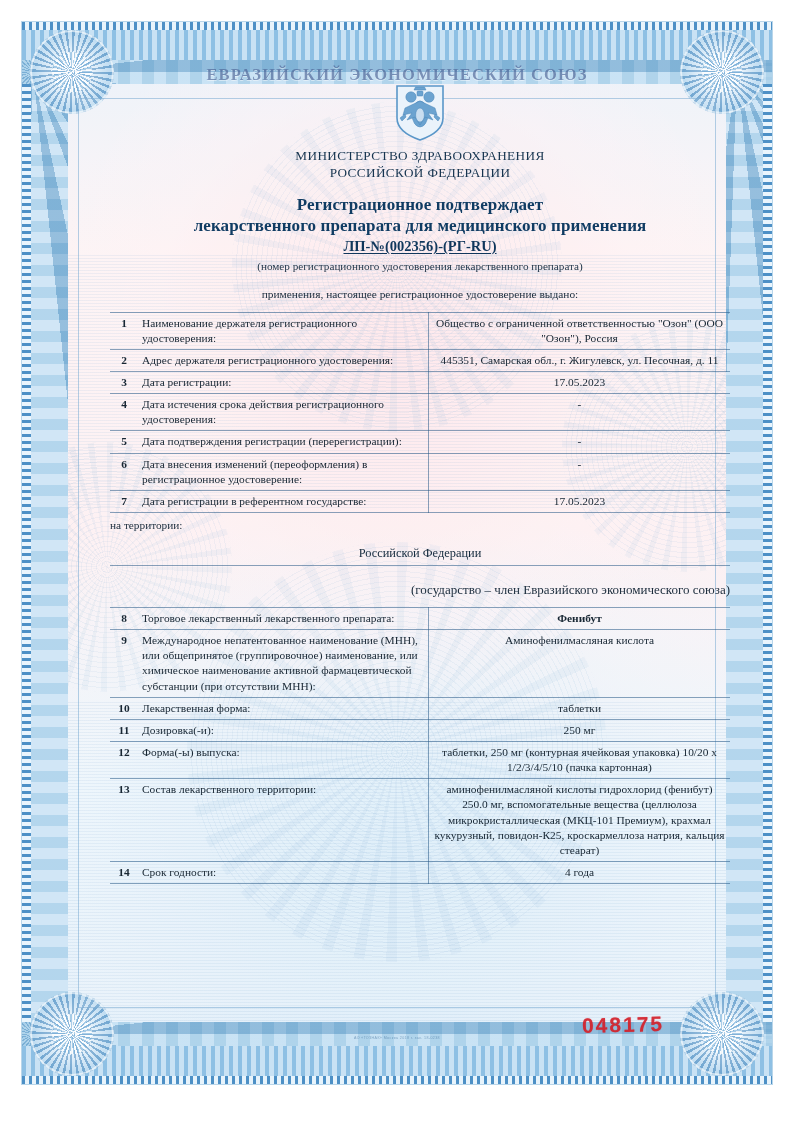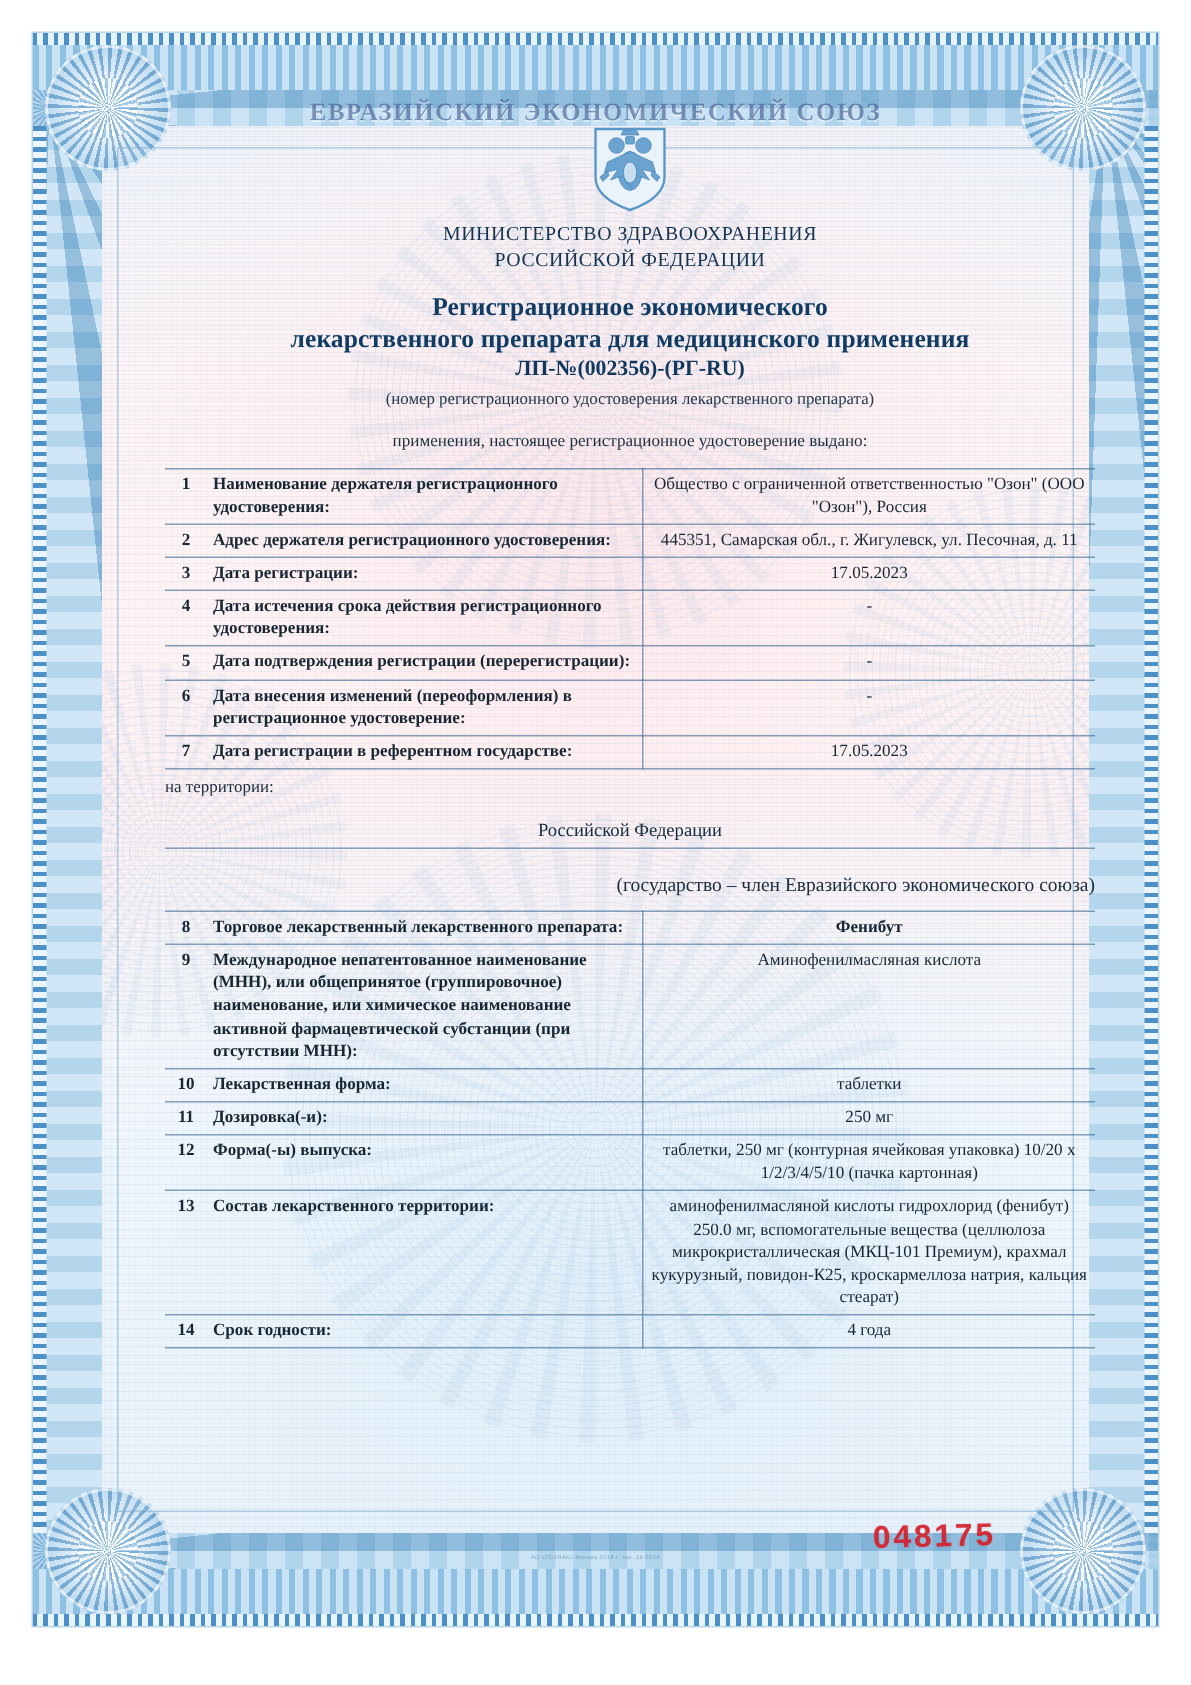--- a/index.html
+++ b/index.html
@@ -136,42 +136,42 @@
     text-align:center;font-weight:bold;font-size:17px;
     color:#103c63;margin-top:14px;letter-spacing:.1px;
   }
   .title2{
     text-align:center;font-weight:bold;font-size:17px;
     color:#103c63;margin-top:1px;letter-spacing:.1px;
   }
   .regnum{
     text-align:center;font-weight:bold;font-size:14.5px;
     color:#10375c;margin-top:2px;
-    text-underline-offset:2px;
+    text-decoration:underline;text-underline-offset:2px;
   }
   .regnum-cap{
     text-align:center;font-size:11.2px;color:#24384b;margin-top:5px;
   }
   .intro{
     text-align:center;font-size:11.4px;line-height:1.45;
     color:#1b2c3c;margin-top:14px;padding:0 4px;
   }
 
   
   table.t{
     width:100%;border-collapse:collapse;margin-top:9px;
     font-size:11.4px;color:#172633;
   }
   table.t td{
     border-top:1px solid rgba(40,90,135,.55);
     border-bottom:1px solid rgba(40,90,135,.55);
     padding:3px 4px;vertical-align:top;line-height:1.33;
   }
   td.num{width:20px;text-align:center;font-weight:bold;border-right:none;}
-  td.lbl{width:282px;font-weight:bold;border-right:1px solid rgba(40,90,135,.55);padding-left:6px;}
+  td.lbl{width:282px;font-weight:normal;border-right:1px solid rgba(40,90,135,.55);padding-left:6px;}
   td.val{text-align:center;padding-left:6px;padding-right:4px;}
 
   .midline{
     text-align:left;font-size:11.3px;line-height:1.4;margin-top:5px;color:#1b2c3c;
   }
   .country{
     text-align:center;font-size:12.4px;margin-top:12px;color:#152b3e;
     padding-bottom:4px;border-bottom:1px solid rgba(40,90,135,.55);
   }
   .country-cap{
@@ -242,21 +242,21 @@
           <path d="M42 30 l5 4 l-2 3 l-4 -4 Z"></path>
         </g>
         <ellipse cx="27" cy="31" rx="4.4" ry="7" fill="#c9def0" stroke="#4a86b8" stroke-width="0.5"></ellipse>
       </svg>
 
       <div class="ministry">
         <div>МИНИСТЕРСТВО ЗДРАВООХРАНЕНИЯ</div>
         <div>РОССИЙСКОЙ ФЕДЕРАЦИИ</div>
       </div>
 
-      <div class="title1">Регистрационное экономического</div>
+      <div class="title1">Регистрационное подтверждает</div>
       <div class="title2">лекарственного препарата для медицинского применения</div>
       <div class="regnum">ЛП-№(002356)-(РГ-RU)</div>
       <div class="regnum-cap">(номер регистрационного удостоверения лекарственного препарата)</div>
 
       <div class="intro">
         <div>применения, настоящее регистрационное удостоверение выдано:</div>
       </div>
 
       <table class="t">
         <tbody>

